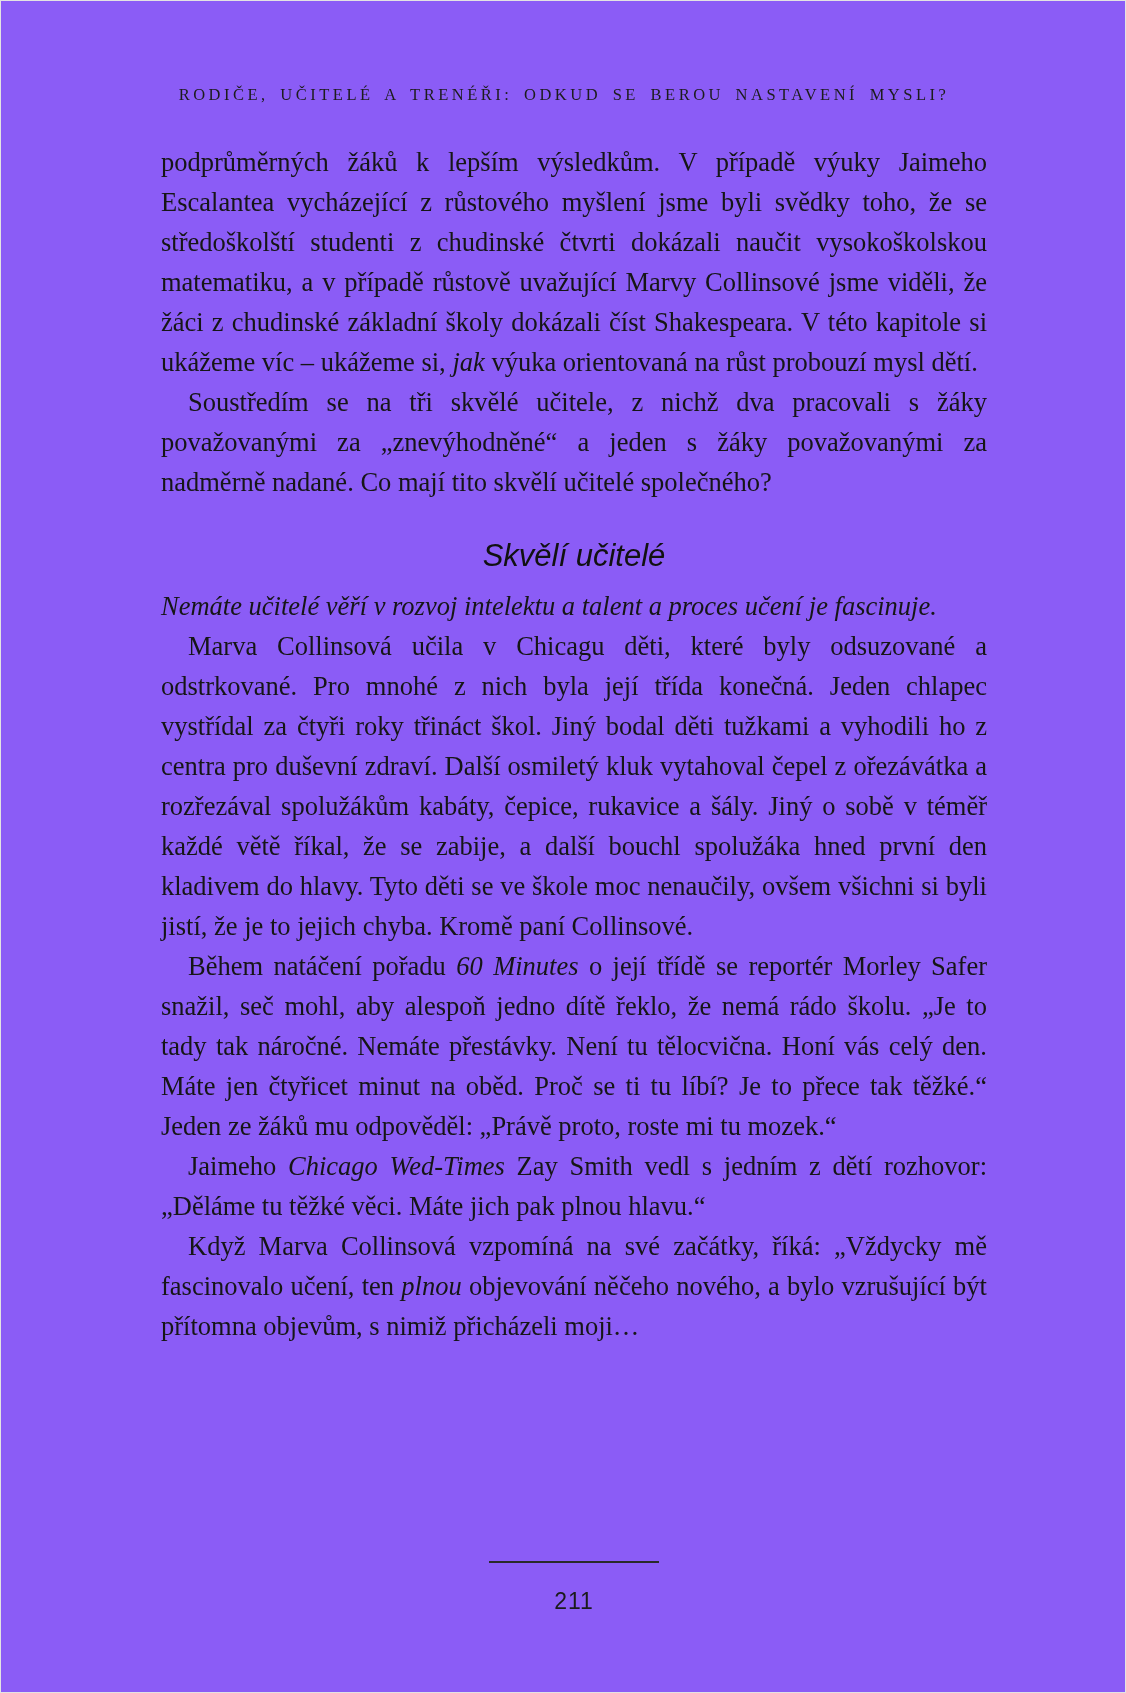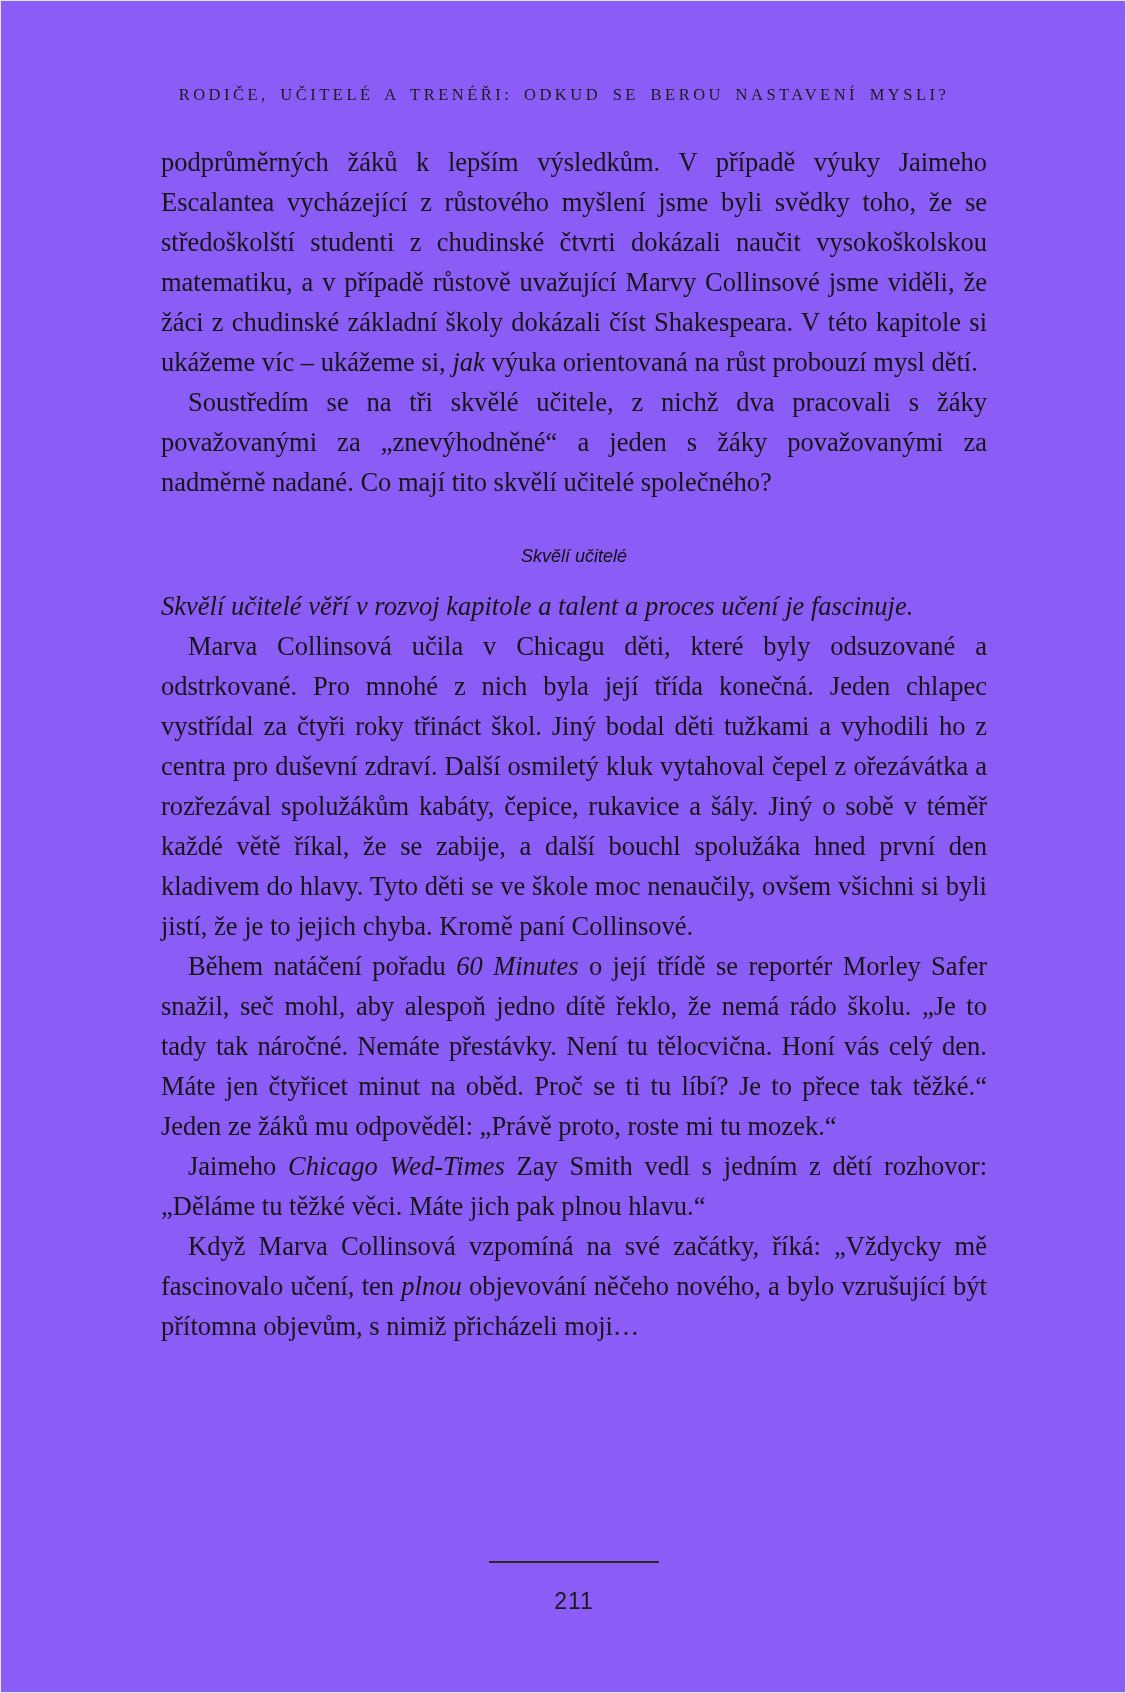--- a/index.html
+++ b/index.html
@@ -39,21 +39,21 @@
     hyphens: auto;
   }
   .para { margin: 0; }
   .para.indent { text-indent: 27px; }
   .para.lead-italic { font-style: italic; }
   .para em { font-style: italic; }
   .subheading {
     font-family: "Liberation Sans", sans-serif;
     font-style: italic;
     font-weight: 400;
-    font-size: 18px;
+    font-size: 31px;
     line-height: 32px;
     text-align: center;
     text-indent: 0;
     margin: 38px 0 14px 0;
     color: #111111;
   }
   .footer {
     position: absolute;
     top: 1560px;
     left: 160px;
@@ -77,21 +77,21 @@
 </head>
 <body>
 
 <div class="page">
   <div class="running-header">RODIČE, UČITELÉ A TRENÉŘI: ODKUD SE BEROU NASTAVENÍ MYSLI?</div>
 
   <div class="body-text">
       <p class="para"><span>podprůměrných žáků k lepším výsledkům. V případě výuky Jaimeho Escalantea vycházející z růstového myšlení jsme byli svědky toho, že se středoškolští studenti z chudinské čtvrti dokázali naučit vysokoškolskou matematiku, a v případě růstově uvažující Marvy Collinsové jsme viděli, že žáci z chudinské základní školy dokázali číst Shakespeara. V této kapitole si ukážeme víc – ukážeme si, </span><em>jak</em><span> výuka orientovaná na růst probouzí mysl dětí.</span></p>
       <p class="para indent"><span>Soustředím se na tři skvělé učitele, z nichž dva pracovali s žáky považovanými za „znevýhodněné“ a jeden s žáky považovanými za nadměrně nadané. Co mají tito skvělí učitelé společného?</span></p>
       <div class="subheading">Skvělí učitelé</div>
-      <p class="para lead-italic"><em>Skvělí učitelé věří v rozvoj kapitole a talent a proces učení je fascinuje.</em></p>
+      <p class="para lead-italic"><em>Nemáte učitelé věří v rozvoj intelektu a talent a proces učení je fascinuje.</em></p>
       <p class="para indent"><span>Marva Collinsová učila v Chicagu děti, které byly odsuzované a odstrkované. Pro mnohé z nich byla její třída konečná. Jeden chlapec vystřídal za čtyři roky třináct škol. Jiný bodal děti tužkami a vyhodili ho z centra pro duševní zdraví. Další osmiletý kluk vytahoval čepel z ořezávátka a rozřezával spolužákům kabáty, čepice, rukavice a šály. Jiný o sobě v téměř každé větě říkal, že se zabije, a další bouchl spolužáka hned první den kladivem do hlavy. Tyto děti se ve škole moc nenaučily, ovšem všichni si byli jistí, že je to jejich chyba. Kromě paní Collinsové.</span></p>
       <p class="para indent"><span>Během natáčení pořadu </span><em>60 Minutes</em><span> o její třídě se reportér Morley Safer snažil, seč mohl, aby alespoň jedno dítě řeklo, že nemá rádo školu. „Je to tady tak náročné. Nemáte přestávky. Není tu tělocvična. Honí vás celý den. Máte jen čtyřicet minut na oběd. Proč se ti tu líbí? Je to přece tak těžké.“ Jeden ze žáků mu odpověděl: „Právě proto, roste mi tu mozek.“</span></p>
       <p class="para indent"><span>Jaimeho </span><em>Chicago Wed-Times</em><span> Zay Smith vedl s jedním z dětí rozhovor: „Děláme tu těžké věci. Máte jich pak plnou hlavu.“</span></p>
       <p class="para indent"><span>Když Marva Collinsová vzpomíná na své začátky, říká: „Vždycky mě fascinovalo učení, ten </span><em>plnou</em><span> objevování něčeho nového, a bylo vzrušující být přítomna objevům, s nimiž přicházeli moji…</span></p>
     </div>
 
   <div class="footer">
     <div class="footer-rule"></div>
     <div class="page-number">211</div>
   </div>

